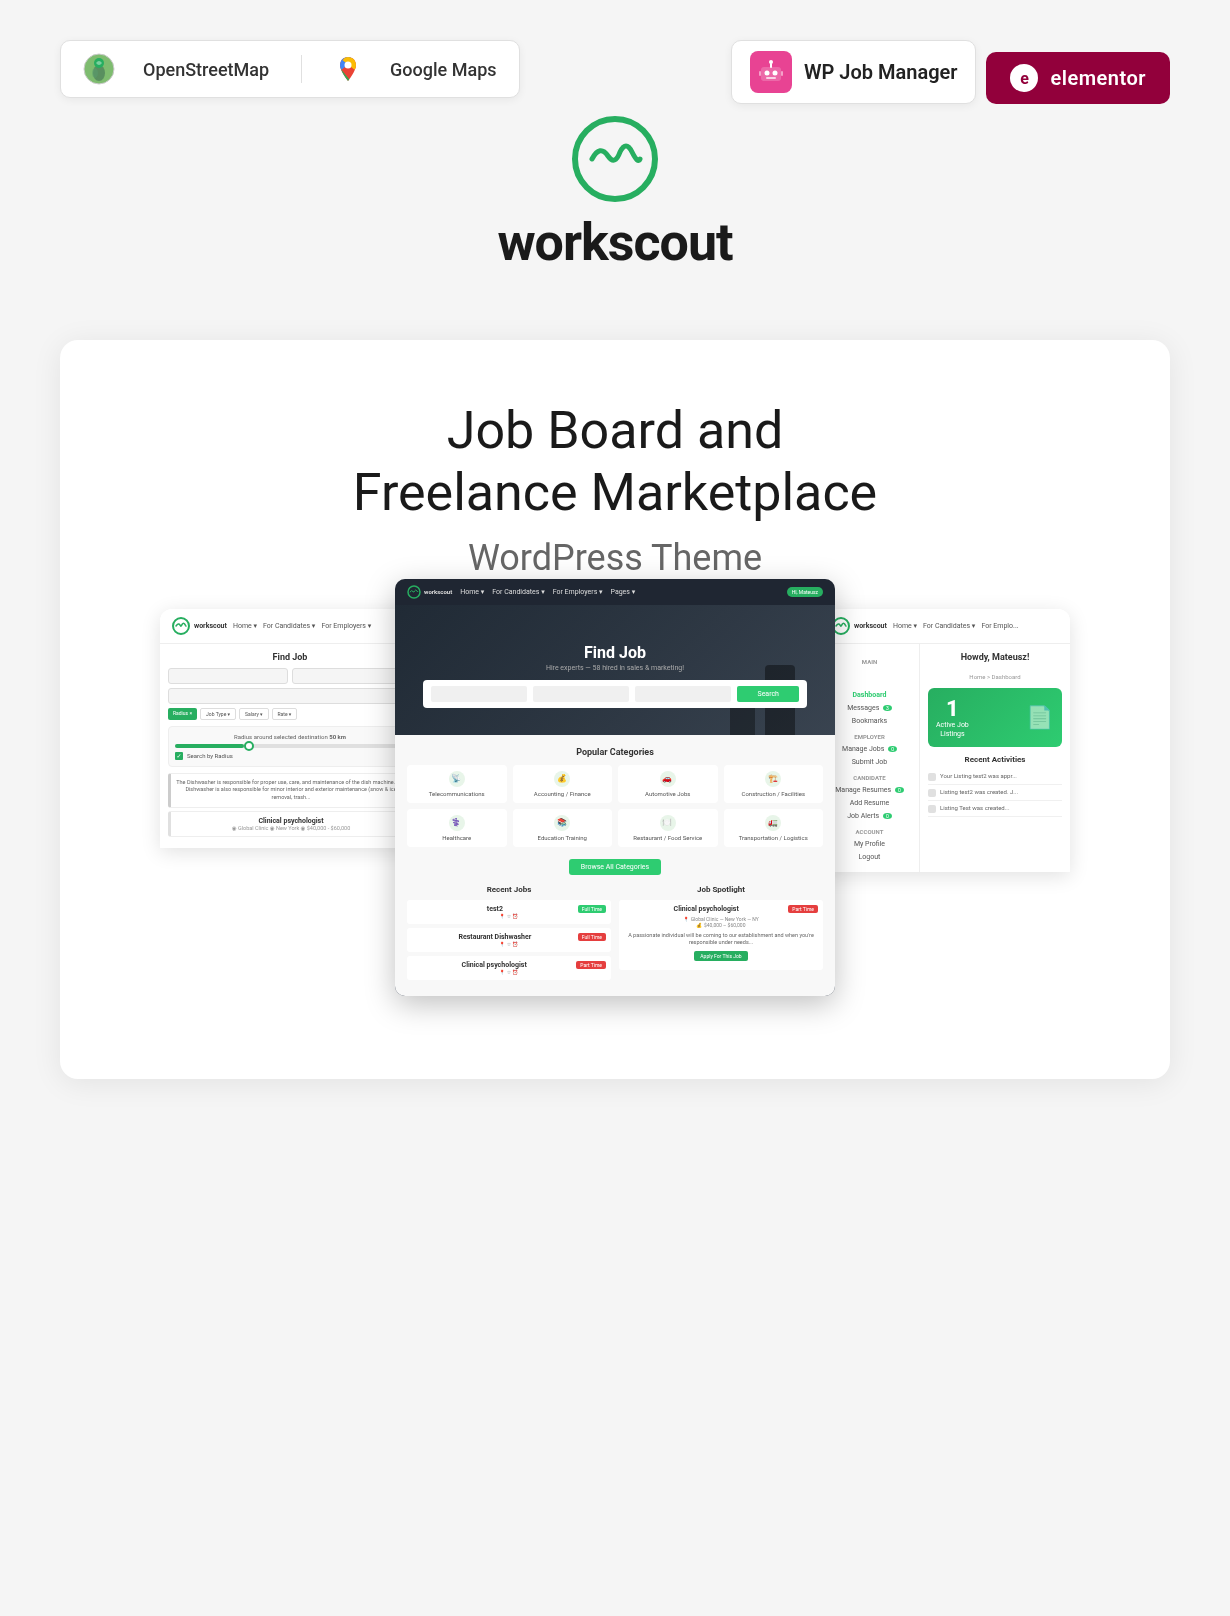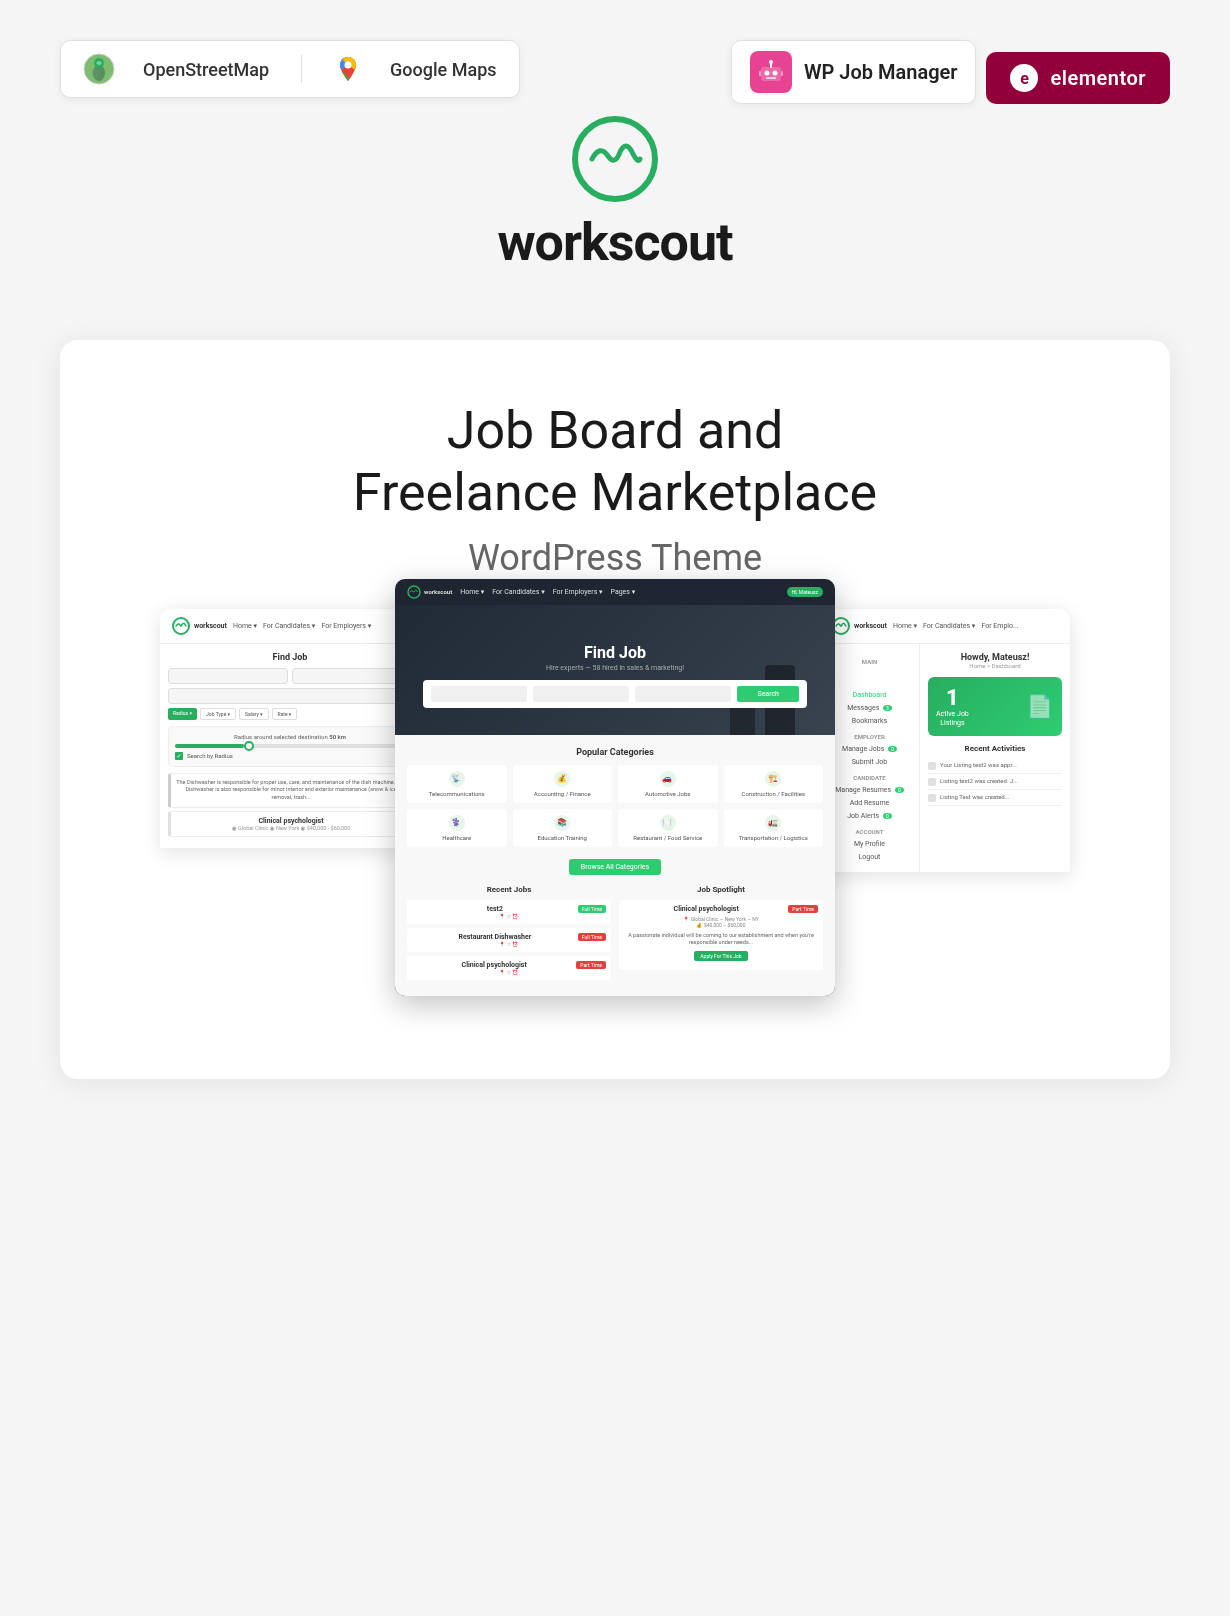--- a/index.html
+++ b/index.html
@@ -442,21 +442,21 @@
     .sidebar-item-mini {
       font-size: 7px;
       color: #555;
       padding: 2px 4px;
       border-radius: 2px;
       margin-bottom: 1px;
     }
 
     .sidebar-item-mini.active {
       color: #2ecc71;
-      font-weight: 400;
+      font-weight: 700;
       margin-top: 24px;
     }
 
     .sidebar-badge {
       display: inline-block;
       background: #2ecc71;
       color: white;
       font-size: 5px;
       padding: 0 3px;
       border-radius: 50%;
@@ -465,21 +465,21 @@
 
     .dashboard-main {
       flex: 1;
       padding: 8px;
     }
 
     .dash-greeting {
       font-size: 9px;
       font-weight: 700;
       color: #333;
-      margin-bottom: 0;
+      margin-bottom: 11px;
     }
 
     .dash-breadcrumb {
       font-size: 6px;
       color: #999;
       margin-bottom: 8px;
     }
 
     .active-job-card {
       background: linear-gradient(135deg, #27ae60, #2ecc71);

